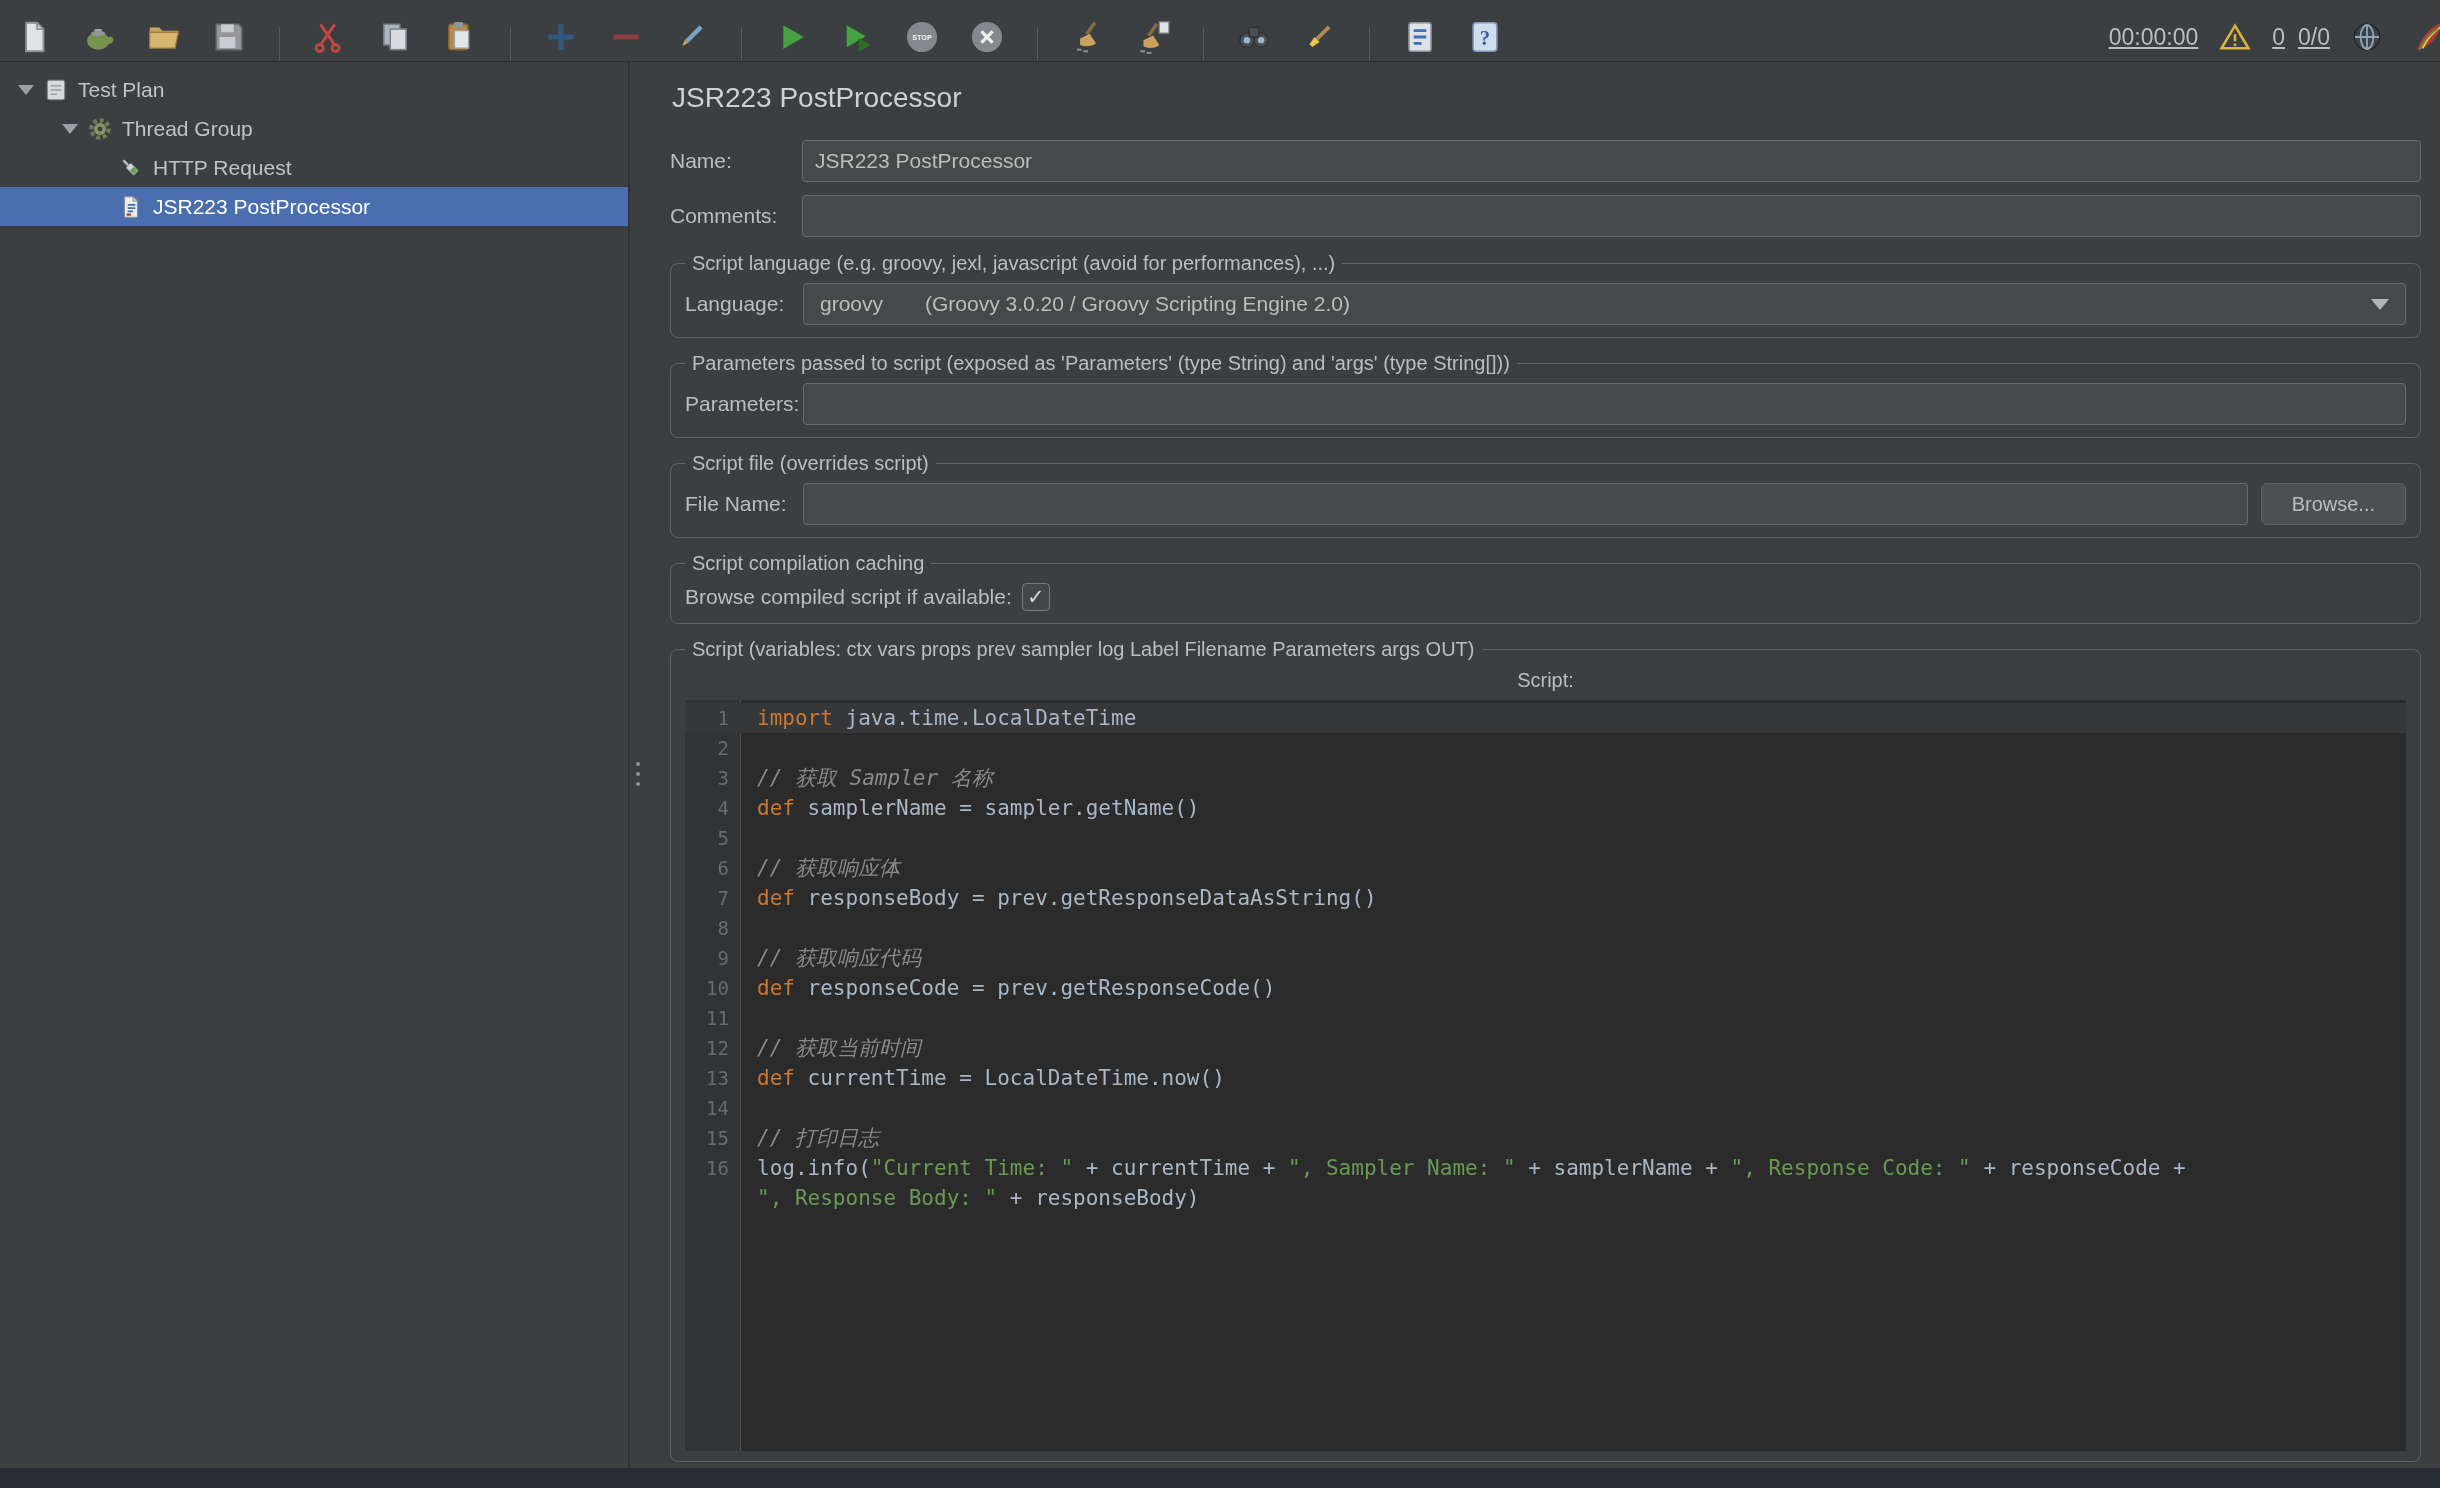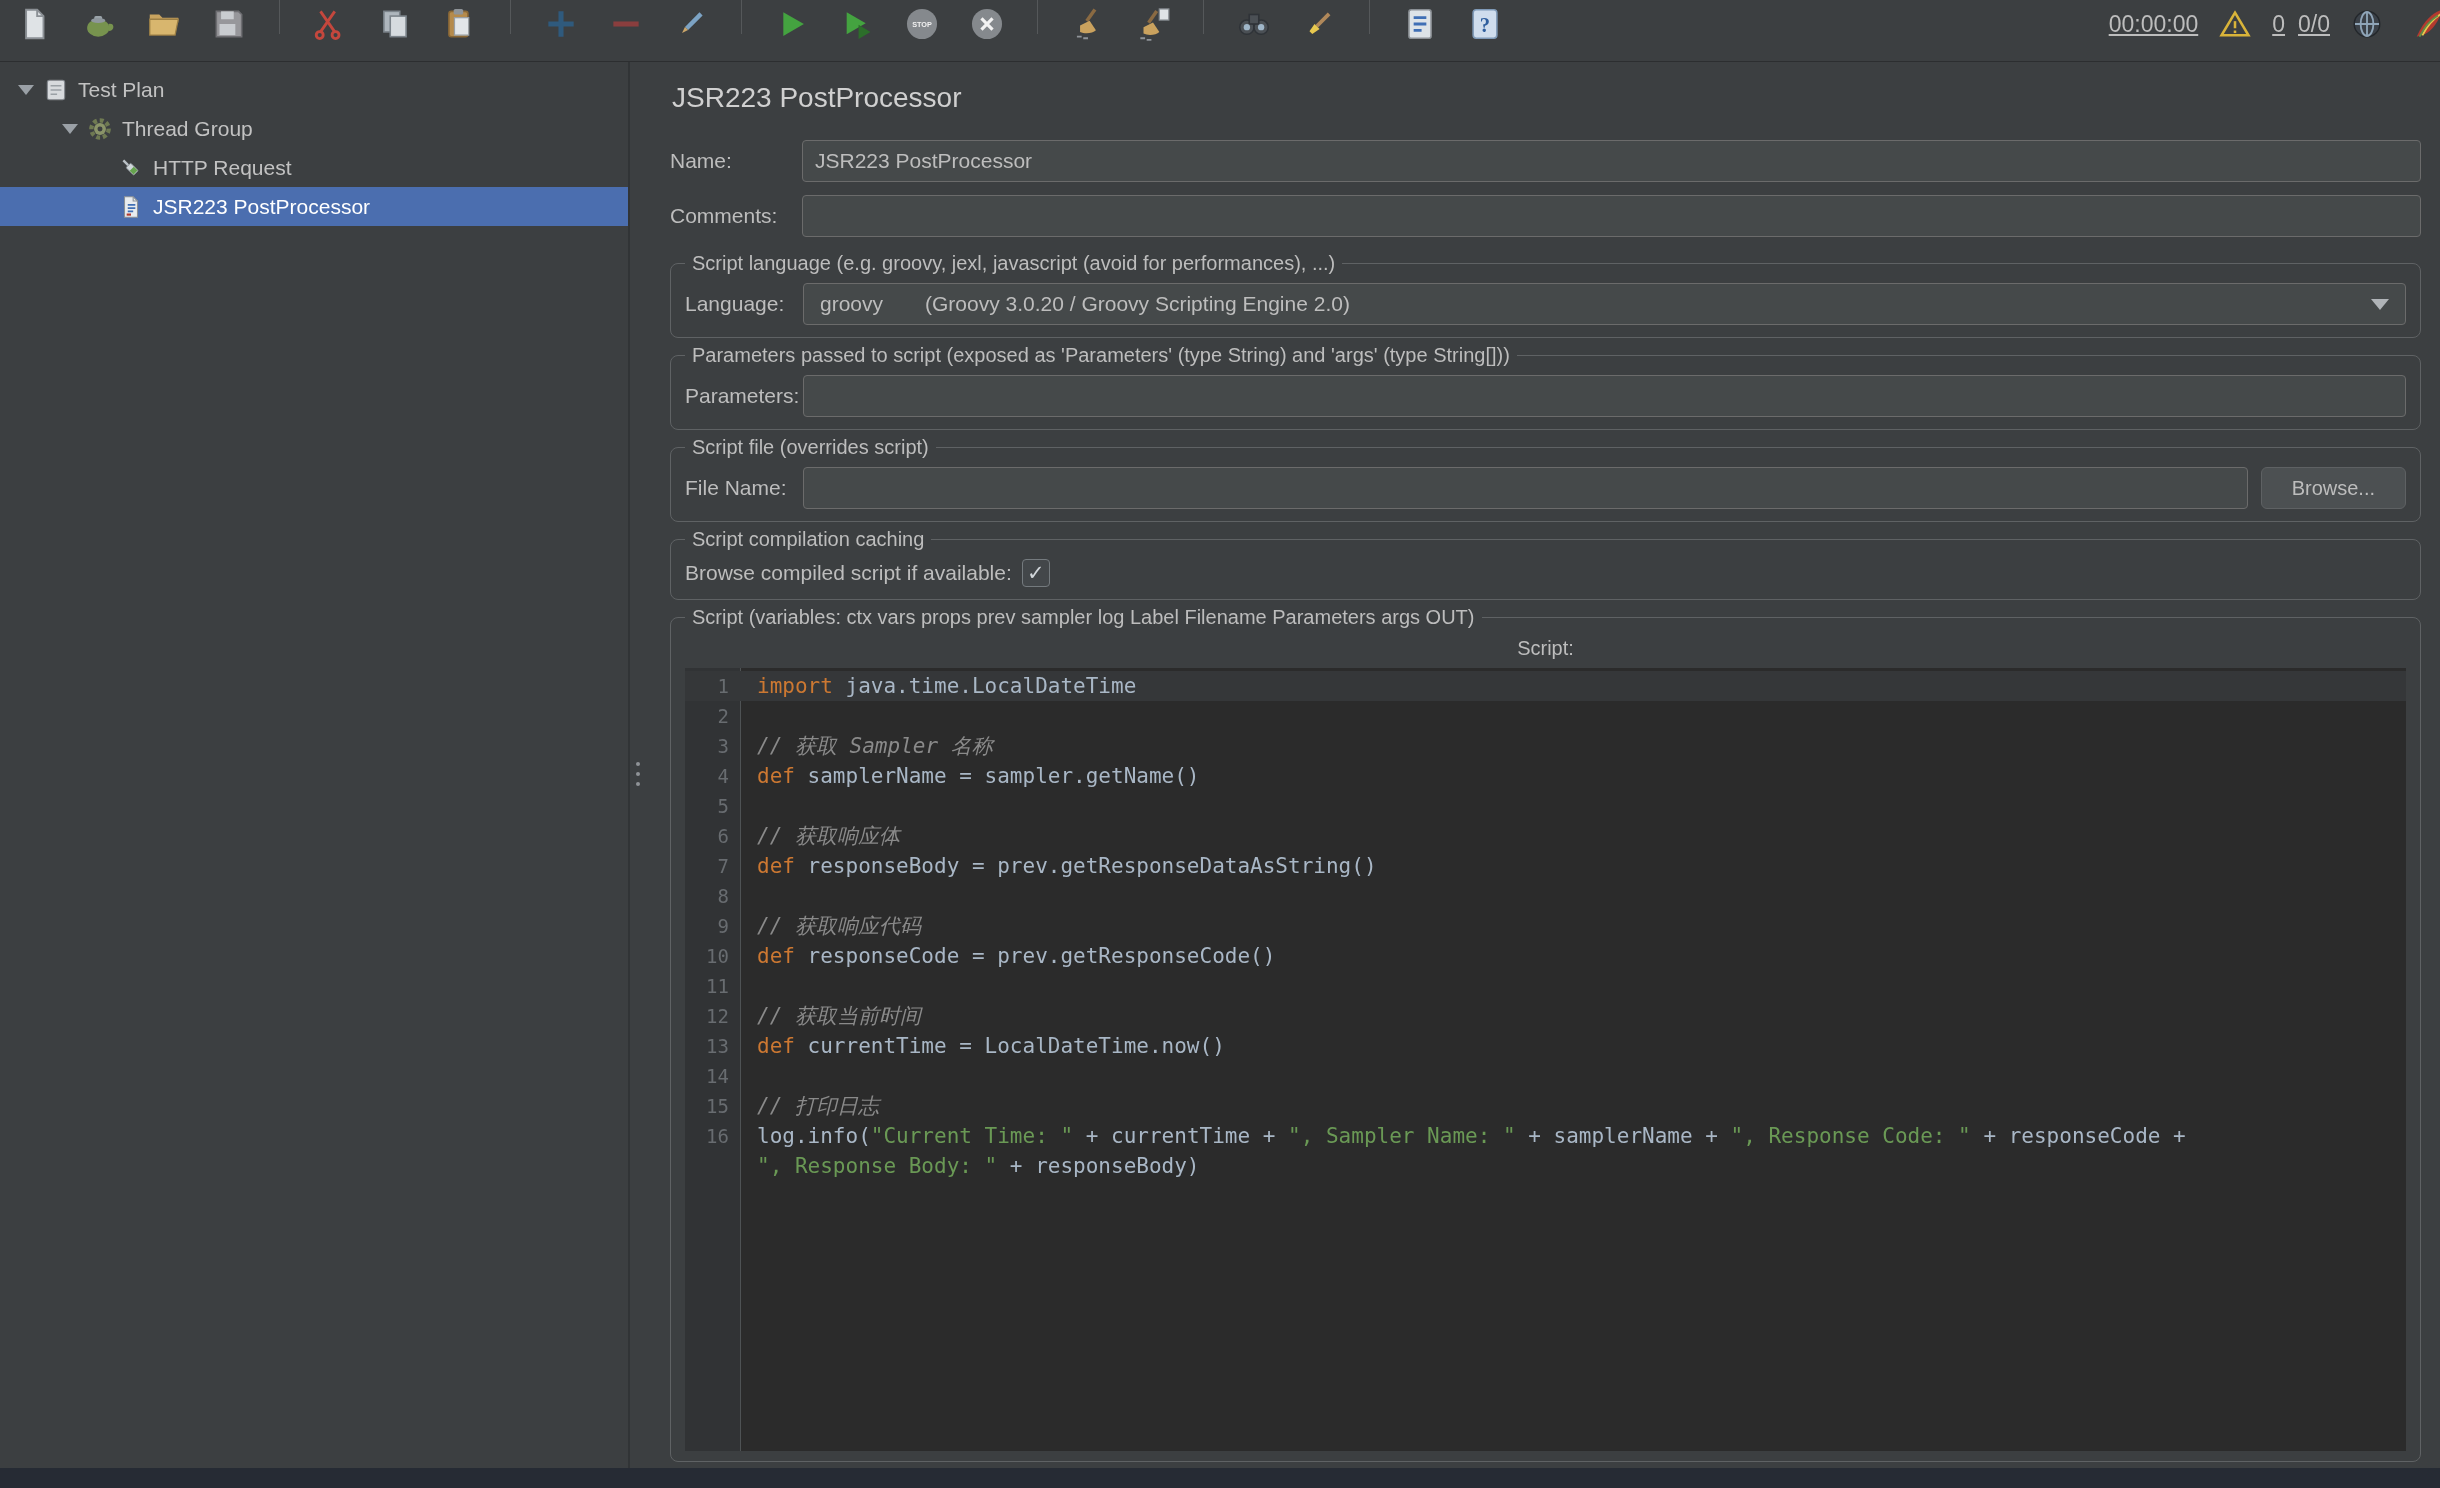--- a/index.html
+++ b/index.html
@@ -1,21 +1,21 @@
 <!DOCTYPE html>
 <html><head>
 <meta charset="utf-8">
 <style>
   * { box-sizing: border-box; margin: 0; padding: 0; }
   html,body { background:#33363a; }
   body { font-family:"Liberation Sans","DejaVu Sans",sans-serif; }
   .app { width:2440px; height:1488px; background:#3c3f41; display:flex; flex-direction:column; overflow:hidden; }
 
   
-  .toolbar { height:62px; flex:0 0 62px; display:flex; align-items:flex-start; padding:0 10px; gap:17px;
+  .toolbar { height:62px; flex:0 0 62px; display:flex; align-items:flex-end; padding:0 10px; gap:17px;
              border-bottom:1px solid #2c2e30; background:#3c3f41; }
   .tb-icon { width:48px; height:48px; display:flex; align-items:center; justify-content:center; flex:0 0 48px; }
   .tb-icon svg { width:38px; height:38px; }
   .tb-sep { width:1px; height:34px; background:#55585a; margin:0 9px; flex:0 0 1px; }
   .tb-right { margin-left:auto; display:flex; align-items:center; gap:13px; color:#bdbdbd; font-size:23px;text-decoration:underline; }
   .tb-right .tb-icon svg { width:34px; height:34px; }
   .tb-num { color:#bdbdbd; }
   .logo-crop { margin-right:-22px; }
 
   
@@ -33,21 +33,21 @@
   .splitter-dots { position:absolute; top:700px; left:6px; display:flex; flex-direction:column; gap:6px; }
   .splitter-dots i { width:4px; height:4px; border-radius:50%; background:#8f9397; }
 
   
   .main { flex:1; display:flex; flex-direction:column; padding:14px 19px 4px 24px; min-width:0; }
   .title { color:#d0d0d0; font-size:28px; font-weight:500; margin:6px 0 26px 2px; }
   .form-row { display:flex; align-items:center; margin-bottom:13px; }
   .form-row .lbl { width:132px; flex:0 0 132px; color:#bdbdbd; font-size:21px; }
   .tf { flex:1; height:42px; background:#45494a; border:1px solid #6b6b6b; border-radius:4px; color:#bdbdbd;
         font-size:21px; padding:0 12px; font-family:inherit; outline:none; min-width:0; }
-  fieldset { border:1px solid #5f6264; border-radius:8px; margin:2px 0 4px; padding:8px 14px 12px; }
+  fieldset { border:1px solid #5f6264; border-radius:8px; margin:2px 0 12px; padding:8px 14px 12px; }
   legend { color:#bdbdbd; font-size:20px; padding:0 7px; }
   .fs-row { display:flex; align-items:center; }
   .fs-row .lbl { width:118px; flex:0 0 118px; color:#bdbdbd; font-size:21px; }
   .fs-row .lbl-auto { color:#bdbdbd; font-size:21px; }
   .combo { flex:1; height:42px; background:#45494a; border:1px solid #6b6b6b; border-radius:4px; display:flex;
            align-items:center; padding:0 16px; color:#bdbdbd; font-size:21px; cursor:default; min-width:0; }
   .combo .detail { margin-left:42px; }
   .combo .arrow-down { margin-left:auto; width:0; height:0; border-left:9px solid transparent; border-right:9px solid transparent; border-top:11px solid #b0b4b8; }
   .btn { margin-left:13px; height:42px; padding:0 30px; background:#4c5052; border:1px solid #5e6163; border-radius:6px;
          color:#bdbdbd; font-size:20px; display:flex; align-items:center; font-family:inherit; }

